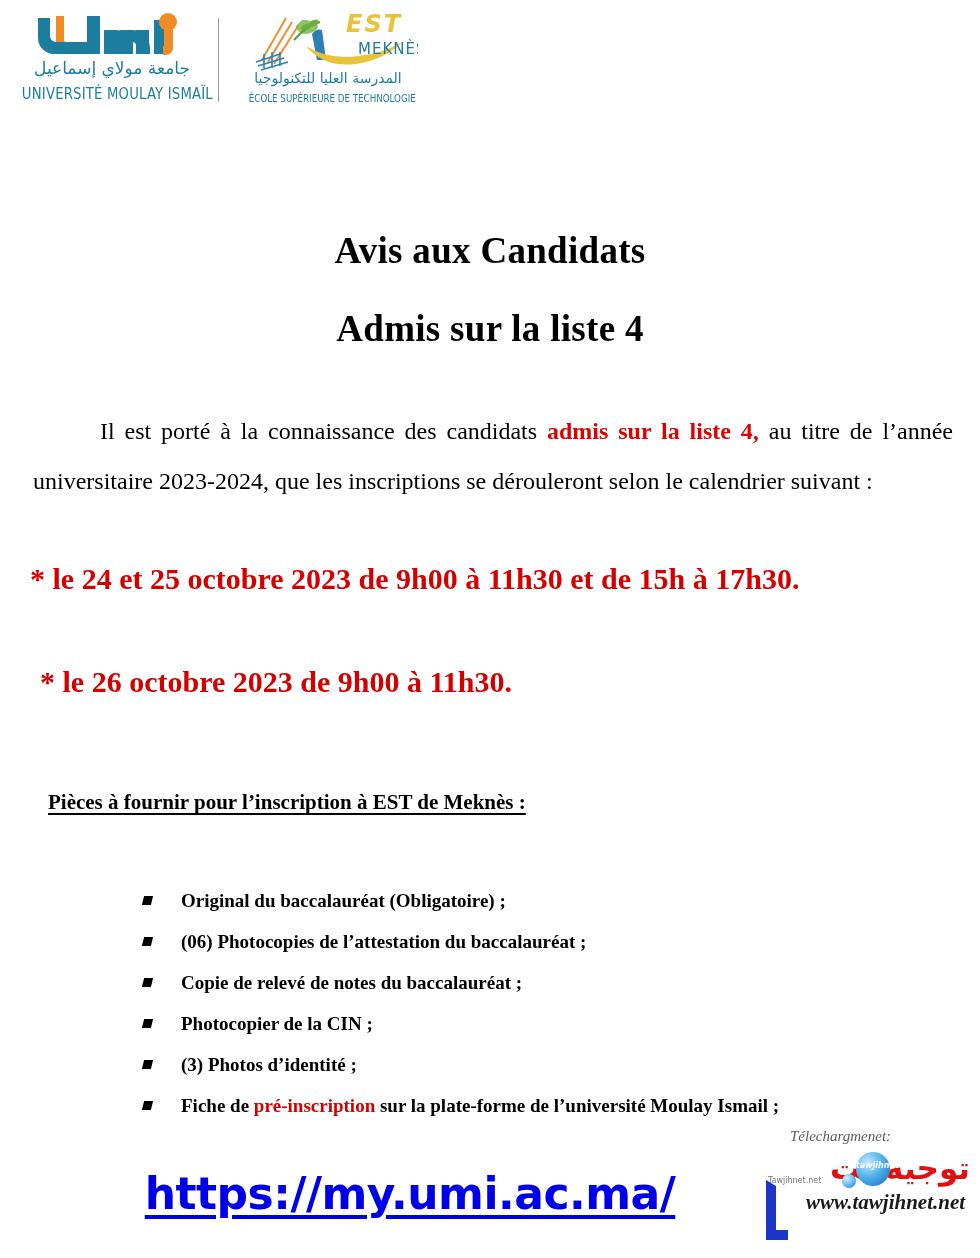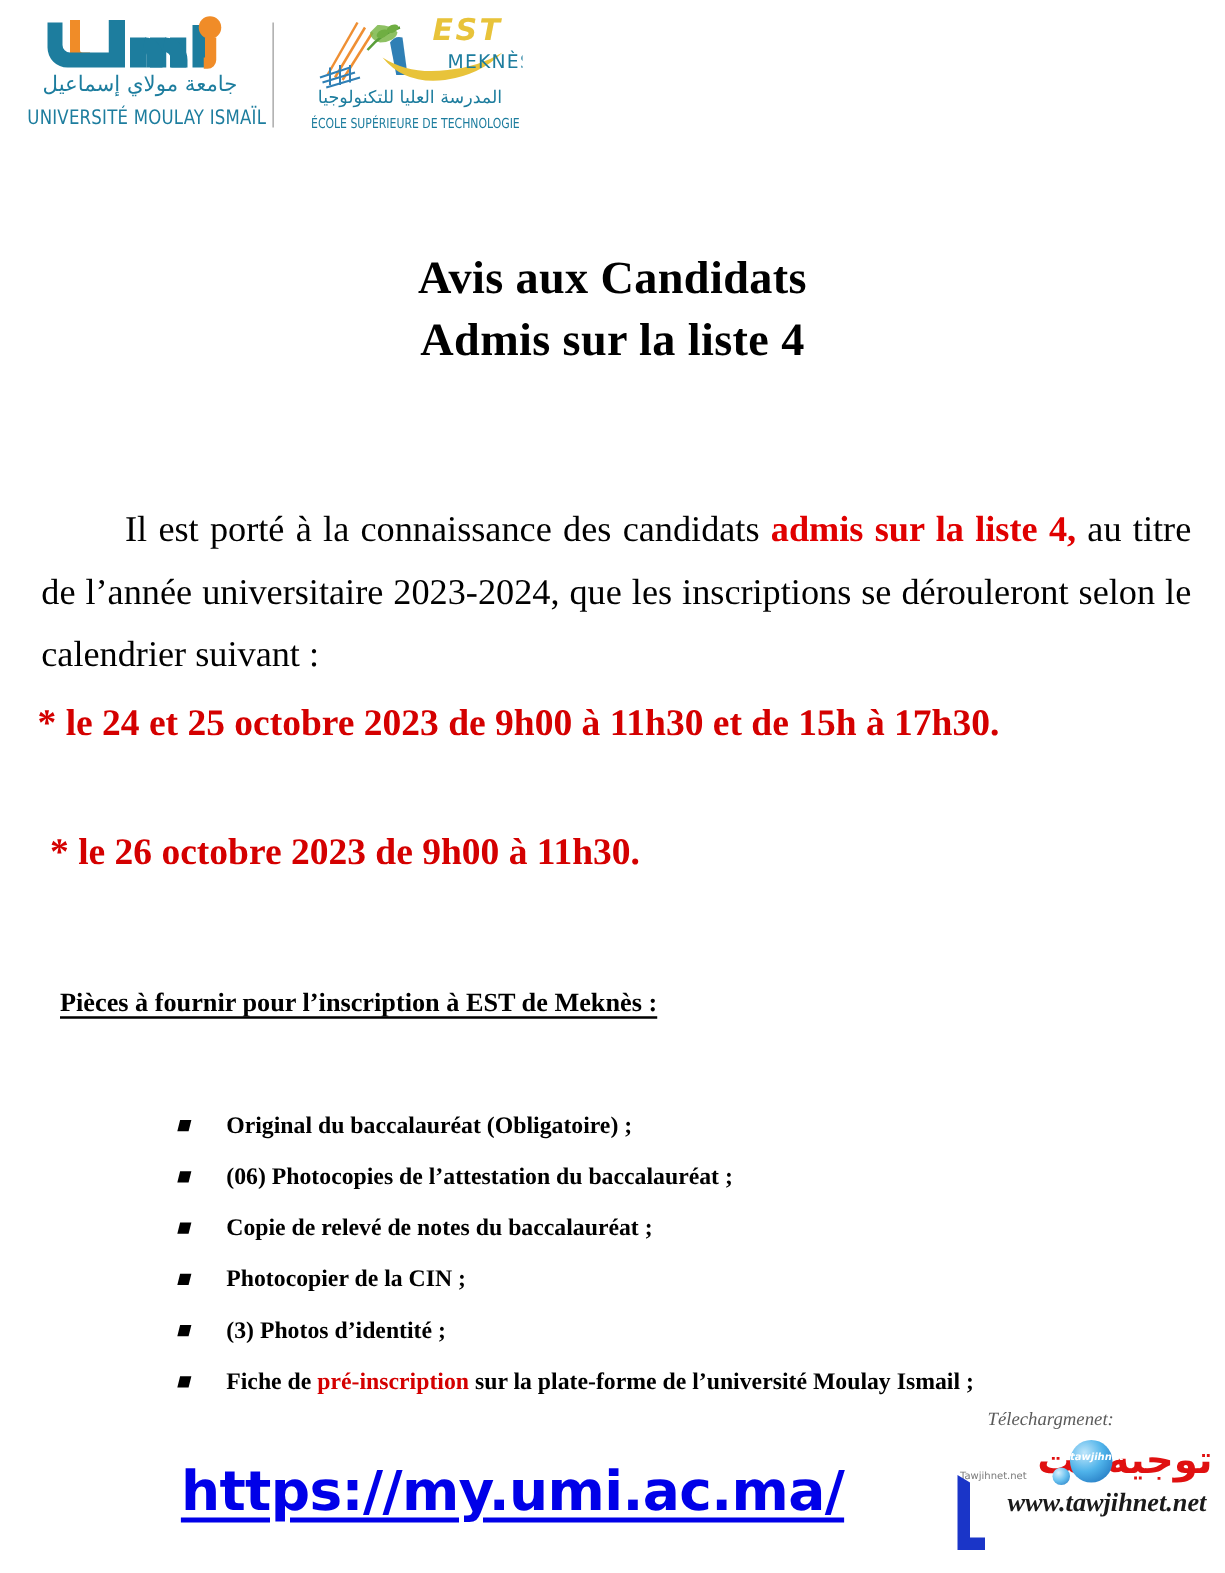--- a/index.html
+++ b/index.html
@@ -121,29 +121,30 @@
     left: 0;
     top: 198px;
     width: 980px;
     text-align: center;
   }
   .title-line {
     font-size: 37px;
     font-weight: bold;
     line-height: 50px;
     letter-spacing: 0.3px;
+    margin-top: 28px;
   }
 
   
   #intro {
     position: absolute;
     left: 33px;
-    top: 370px;
+    top: 382px;
     width: 920px;
-    font-size: 29px;
+    font-size: 24px;
     line-height: 50px;
     text-align: justify;
     text-indent: 67px;
     hyphens: none;
   }
   #intro .hl {
     color: #e00000;
     font-weight: bold;
   }
 

